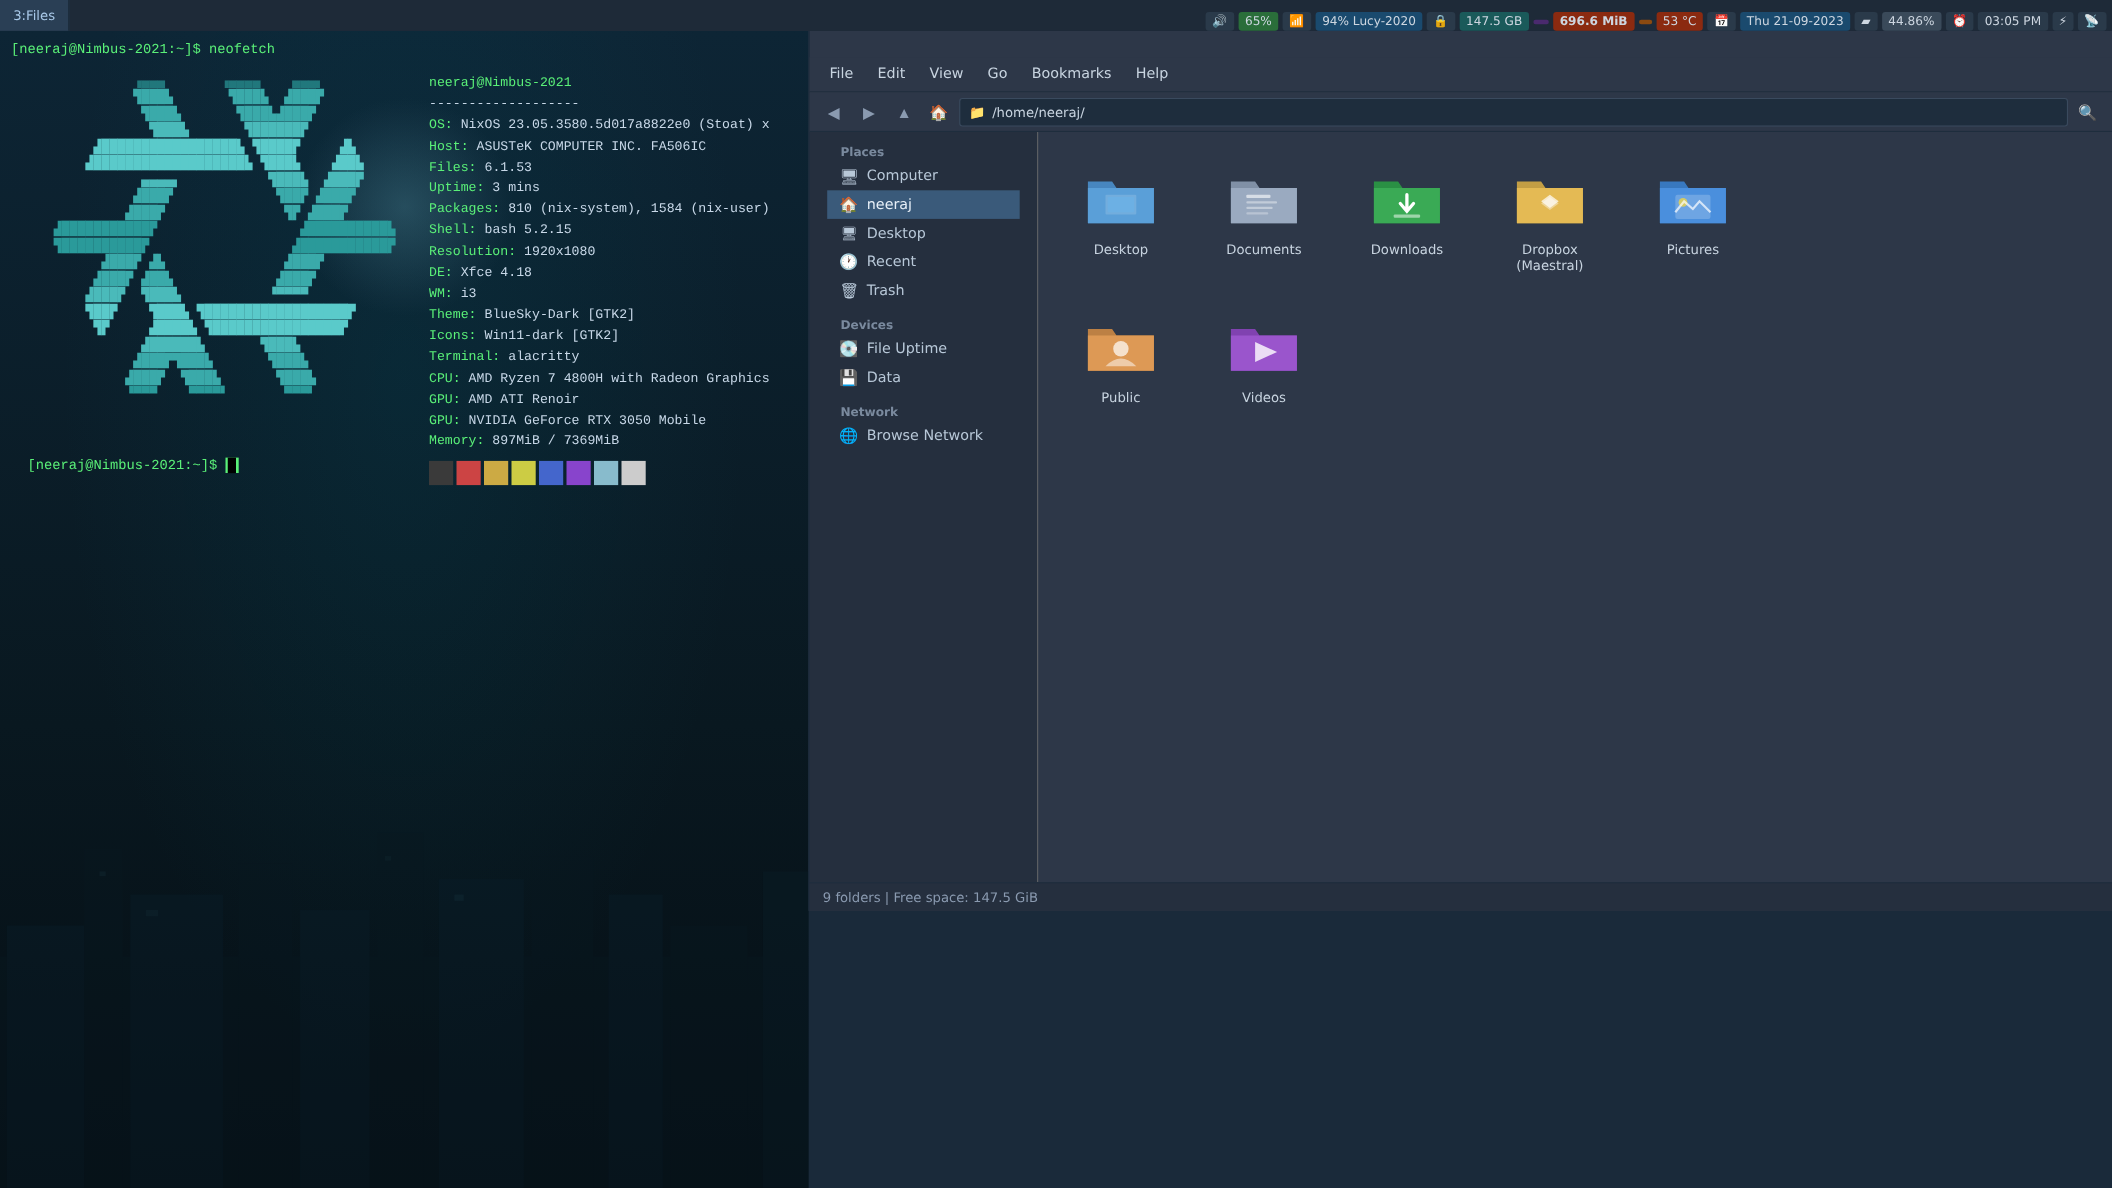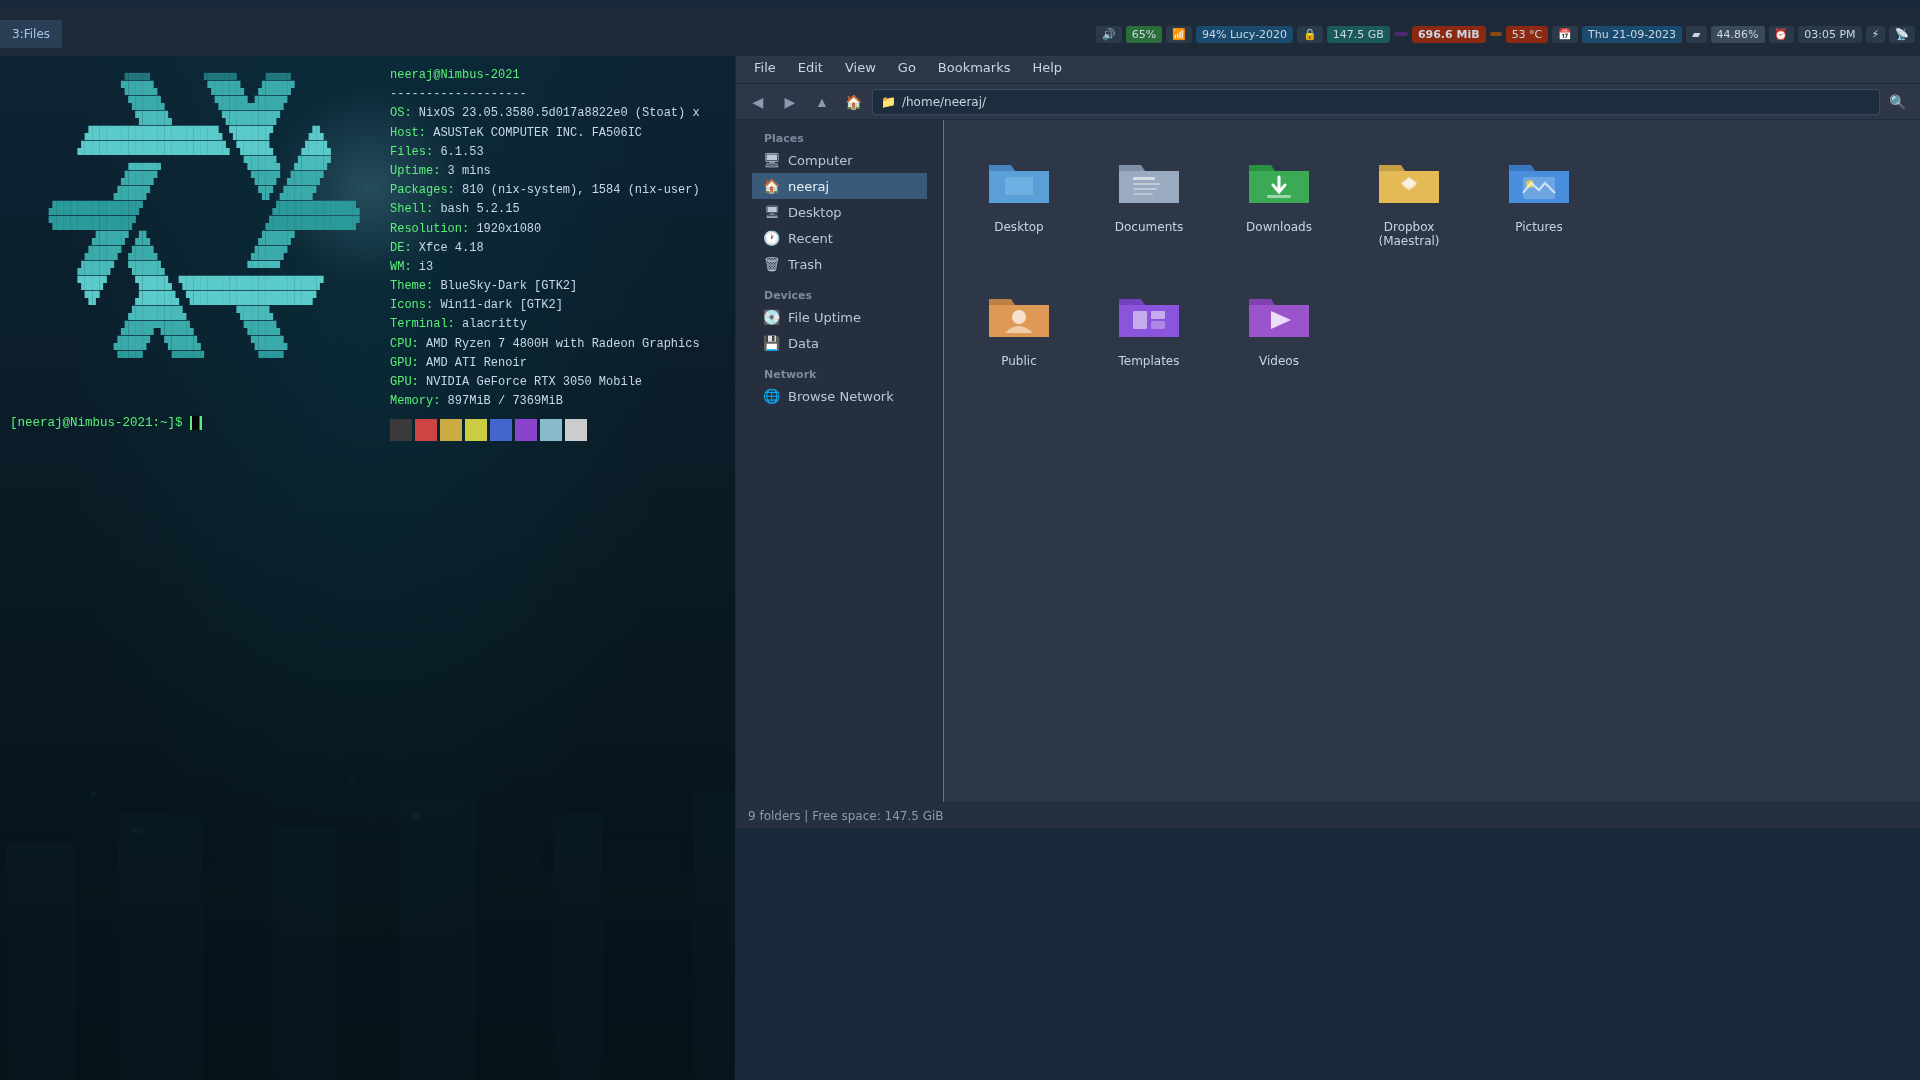--- a/index.html
+++ b/index.html
@@ -7,29 +7,29 @@
       width: 1920px;
       height: 1080px;
       overflow: hidden;
       font-family: 'DejaVu Sans', 'Liberation Sans', Arial, sans-serif;
       background: #1a2a3a;
     }
 
     
     #taskbar {
       width: 1920px;
-      height: 44px;
+      height: 28px;
       background: #1e2a38;
       display: flex;
-      align-items: center;
+      align-items: flex-end;
       justify-content: space-between;
       font-size: 12px;
       color: #cdd6e0;
       position: fixed;
-      top: 12px;
+      top: 0;
       z-index: 100;
     }
     .taskbar-left {
       display: flex;
       align-items: center;
       gap: 0;
     }
     .taskbar-tab {
       background: #2a3f55;
       color: #a8c8e8;
@@ -458,21 +458,21 @@
       <div style="width:22px;height:22px;background:#88bbcc;"></div>
       <div style="width:22px;height:22px;background:#cccccc;"></div>
     </div>
   </div>
 
   <div style="position:absolute; top:10px; left:10px; z-index:4; font-family:'Courier New',monospace; font-size:12.5px; color:#5af078;">
     <span>[neeraj@Nimbus-2021:~]$ neofetch</span>
   </div>
 
   <div style="position:absolute; top:388px; left:10px; z-index:4; font-family:'Courier New',monospace; font-size:12.5px;">
-    <span style="color:#5af078;">[neeraj@Nimbus-2021:~]$ </span>
+    <span style="color:#5af078;margin-left:15px;">[neeraj@Nimbus-2021:~]$ </span>
     <span style="background:#5af078; color:#000; padding: 0 2px;">█</span>
   </div>
 </div>
 
 <div id="filemanager">
 
   <div class="fm-menubar">
     <div class="fm-menu-item">File</div>
     <div class="fm-menu-item">Edit</div>
     <div class="fm-menu-item">View</div>
@@ -615,32 +615,20 @@
             <svg width="64" height="54" viewBox="0 0 64 54">
               <path d="M2,10 L2,48 L62,48 L62,16 L28,16 L24,10 Z" fill="#cc8844" opacity="0.9"></path>
               <path d="M2,16 L62,16 L62,48 L2,48 Z" fill="#dd9955"></path>
               <circle cx="32" cy="28" r="7" fill="rgba(255,255,255,0.7)"></circle>
               <path d="M18,44 Q32,30 46,44" fill="rgba(255,255,255,0.5)"></path>
             </svg>
           </div>
           <div class="fm-item-label">Public</div>
         </div>
 
-        <div class="fm-item">
-          <div class="fm-item-icon">
-            <svg width="64" height="54" viewBox="0 0 64 54">
-              <path d="M2,10 L2,48 L62,48 L62,16 L28,16 L24,10 Z" fill="#7a44cc" opacity="0.9"></path>
-              <path d="M2,16 L62,16 L62,48 L2,48 Z" fill="#8a54dd"></path>
-              <rect x="16" y="22" width="14" height="18" rx="1" fill="rgba(255,255,255,0.5)"></rect>
-              <rect x="34" y="22" width="14" height="8" rx="1" fill="rgba(255,255,255,0.5)"></rect>
-              <rect x="34" y="32" width="14" height="8" rx="1" fill="rgba(255,255,255,0.3)"></rect>
-            </svg>
-          </div>
-          <div class="fm-item-label">Templates</div>
-        </div>
 
         <div class="fm-item">
           <div class="fm-item-icon">
             <svg width="64" height="54" viewBox="0 0 64 54">
               <path d="M2,10 L2,48 L62,48 L62,16 L28,16 L24,10 Z" fill="#8a44bb" opacity="0.9"></path>
               <path d="M2,16 L62,16 L62,48 L2,48 Z" fill="#9a55cc"></path>
               <polygon points="24,22 44,31 24,40" fill="rgba(255,255,255,0.8)"></polygon>
             </svg>
           </div>
           <div class="fm-item-label">Videos</div>

